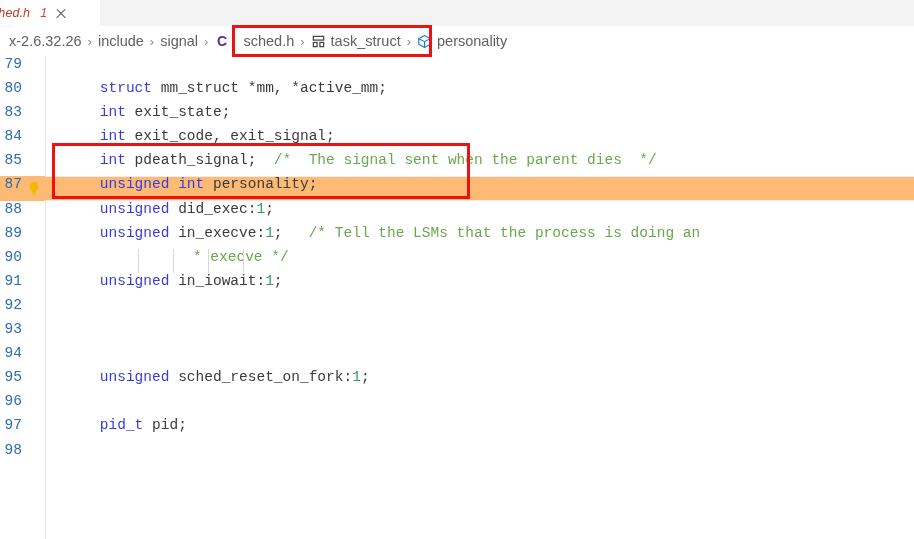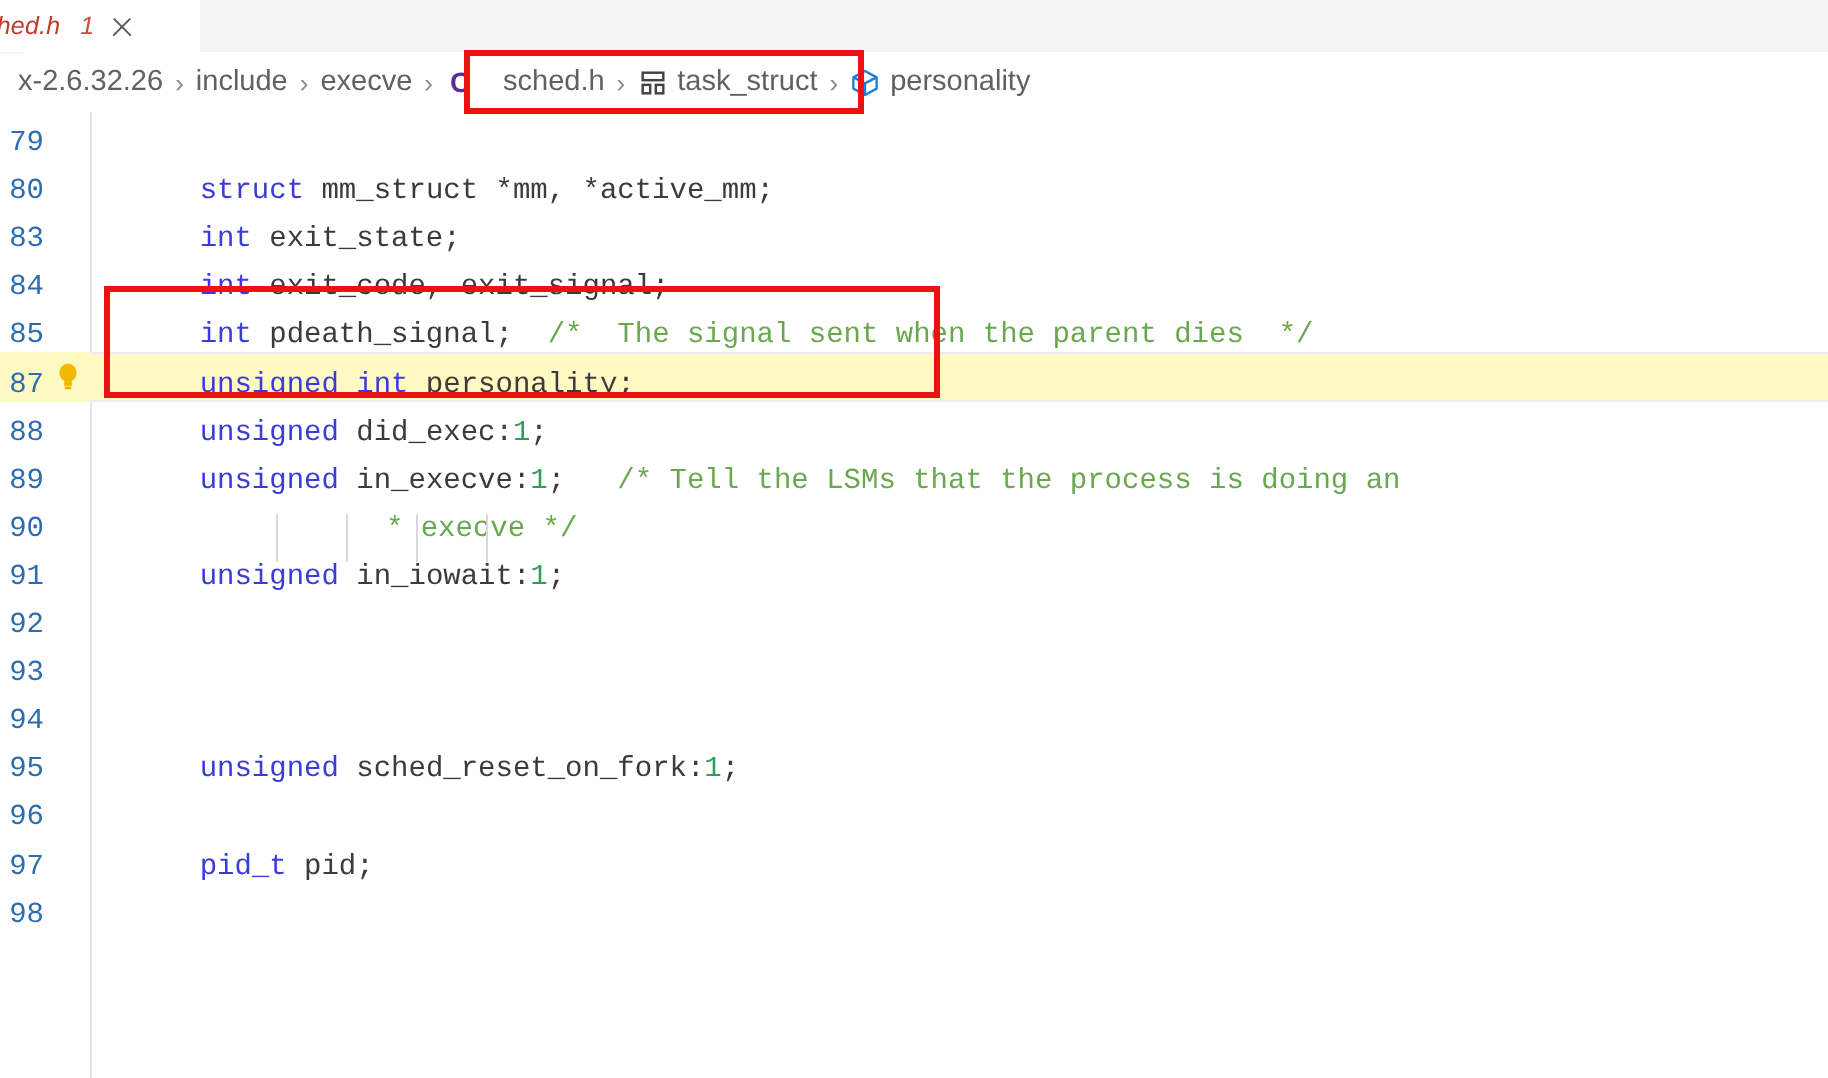--- a/index.html
+++ b/index.html
@@ -73,25 +73,25 @@
 
   
   .editor{
     position:absolute;left:0;top:56px;width:914px;height:483px;
     background:#ffffff;overflow:hidden;
   }
   .gutter-line{
     position:absolute;left:45px;top:0;width:1px;height:483px;background:#e4e4e4;
   }
   .row{
-    position:relative;height:24.1px;display:flex;align-items:flex-end;
+    position:relative;height:24.1px;display:flex;align-items:flex-start;
     font-family:"Liberation Mono","DejaVu Sans Mono",monospace;
     font-size:14.5px;
   }
-  .row.active{background:#fef9c3;}
+  .row.active{background:#fdba74;}
   .row.active:before{
     content:"";position:absolute;left:45px;right:0;top:0;height:1px;background:#ededed;
   }
   .row.active:after{
     content:"";position:absolute;left:45px;right:0;bottom:0;height:1px;background:#ededed;
   }
   .lnum{
     width:34px;flex:none;text-align:right;
     color:#2b6cb3;font-size:14.5px;
     font-family:"Liberation Mono","DejaVu Sans Mono",monospace;
@@ -140,21 +140,21 @@
       <span class="crumb-text">x-2.6.32.26</span>
     </div>
     <span class="crumb-sep">›</span>
 
     <div class="crumb">
       <span class="crumb-text">include</span>
     </div>
     <span class="crumb-sep">›</span>
 
     <div class="crumb">
-      <span class="crumb-text">execve</span>
+      <span class="crumb-text">signal</span>
     </div>
     <span class="crumb-sep">›</span>
 
     <div class="crumb">
       <span class="ico-cfile">C</span>
       <span class="crumb-text" style="padding-left:9px;">sched.h</span>
     </div>
     <span class="crumb-sep">›</span>
 
     <div class="crumb">

